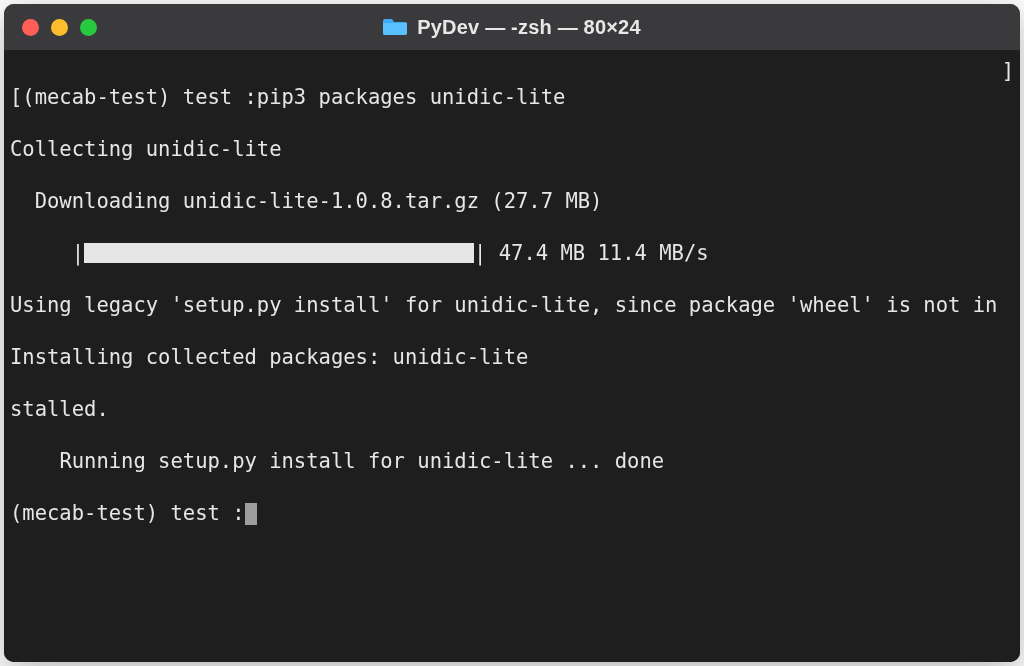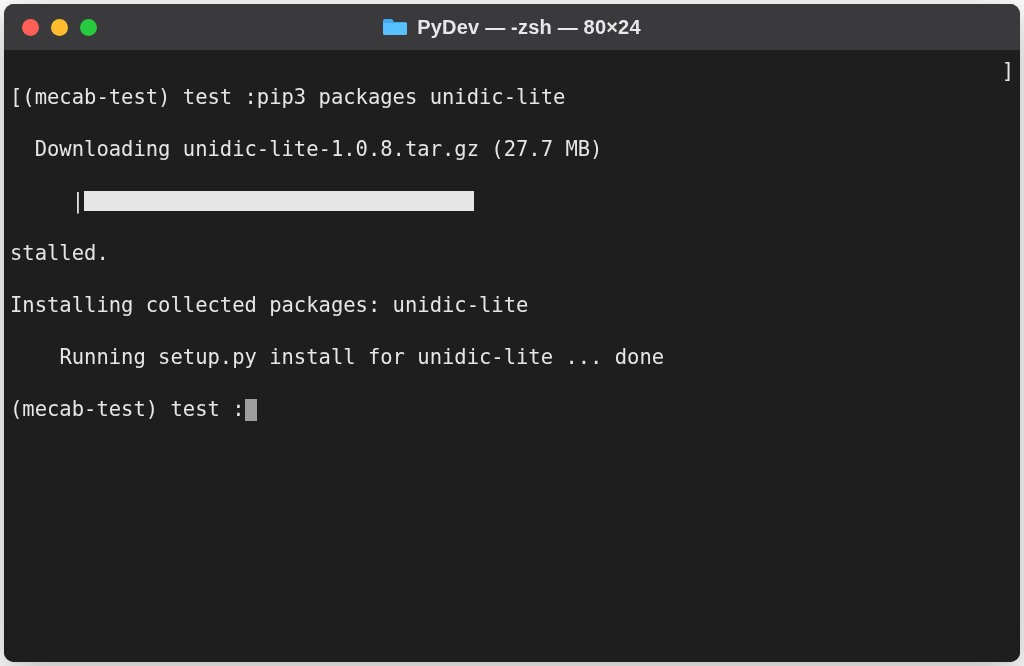--- a/index.html
+++ b/index.html
@@ -128,20 +128,22 @@
           <path d="M2 2h7l2 3h11a2 2 0 0 1 2 2v9a2 2 0 0 1-2 2H2a2 2 0 0 1-2-2V4a2 2 0 0 1 2-2z" fill="#3fa9f5"></path>
           <path d="M0 6h24v10a2 2 0 0 1-2 2H2a2 2 0 0 1-2-2V6z" fill="#59c1ff"></path>
         </svg>
       </span>
       <span class="title-text">PyDev — -zsh — 80×24</span>
     </div>
   </div>
 
   <div class="terminal-body">
 <span class="line"><span class="bracket">[</span><span>(mecab-test) test :</span><span>pip3 packages unidic-lite</span></span><span class="bracket right-bracket">]</span>
+<span class="line">Collecting unidic-lite</span>
 <span class="line">  Downloading unidic-lite-1.0.8.tar.gz (27.7 MB)</span>
-<span class="progress-row"><span>     |</span><span class="progress-bar"></span></span>
+<span class="progress-row"><span>     |</span><span class="progress-bar"></span><span>| 47.4 MB 11.4 MB/s</span></span>
+<span class="line">Using legacy 'setup.py install' for unidic-lite, since package 'wheel' is not in</span>
+<span class="line">Installing collected packages: unidic-lite</span>
 <span class="line">stalled.</span>
-<span class="line">Installing collected packages: unidic-lite</span>
 <span class="line">    Running setup.py install for unidic-lite ... done</span>
 <span class="line"><span>(mecab-test) test :</span><span class="cursor"></span></span>
   </div>
 </div>
 
 </body></html>

